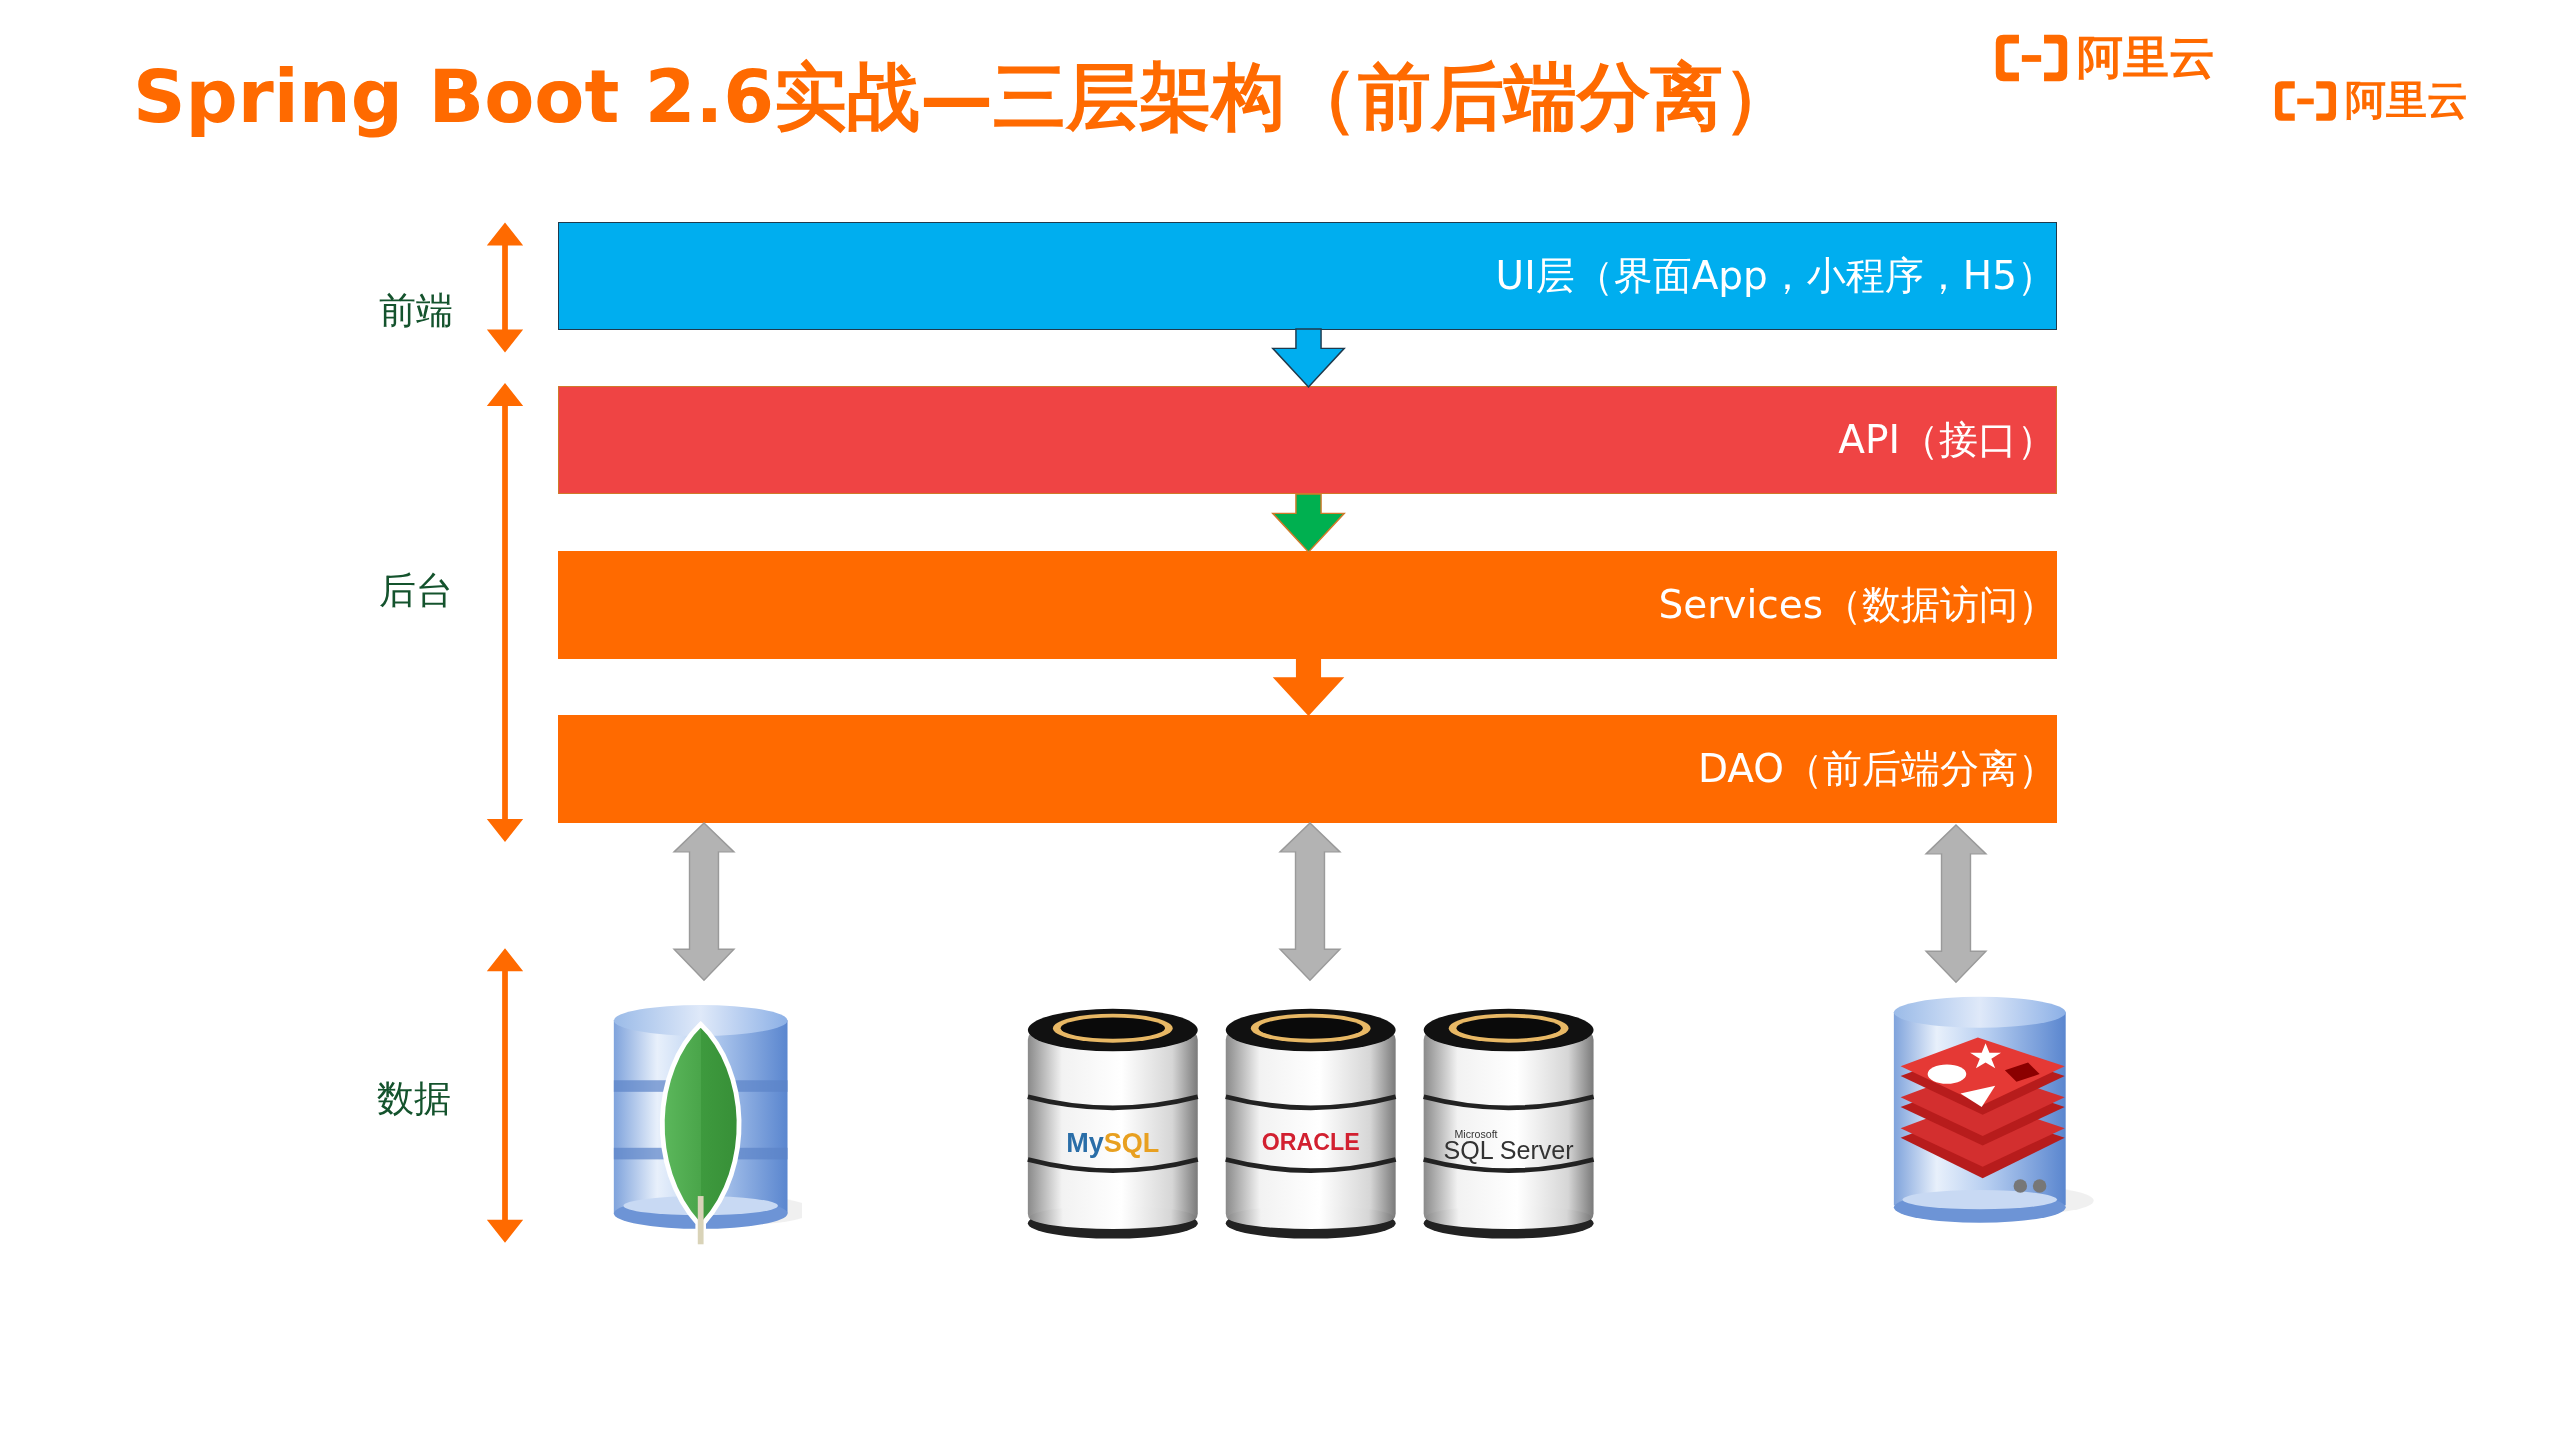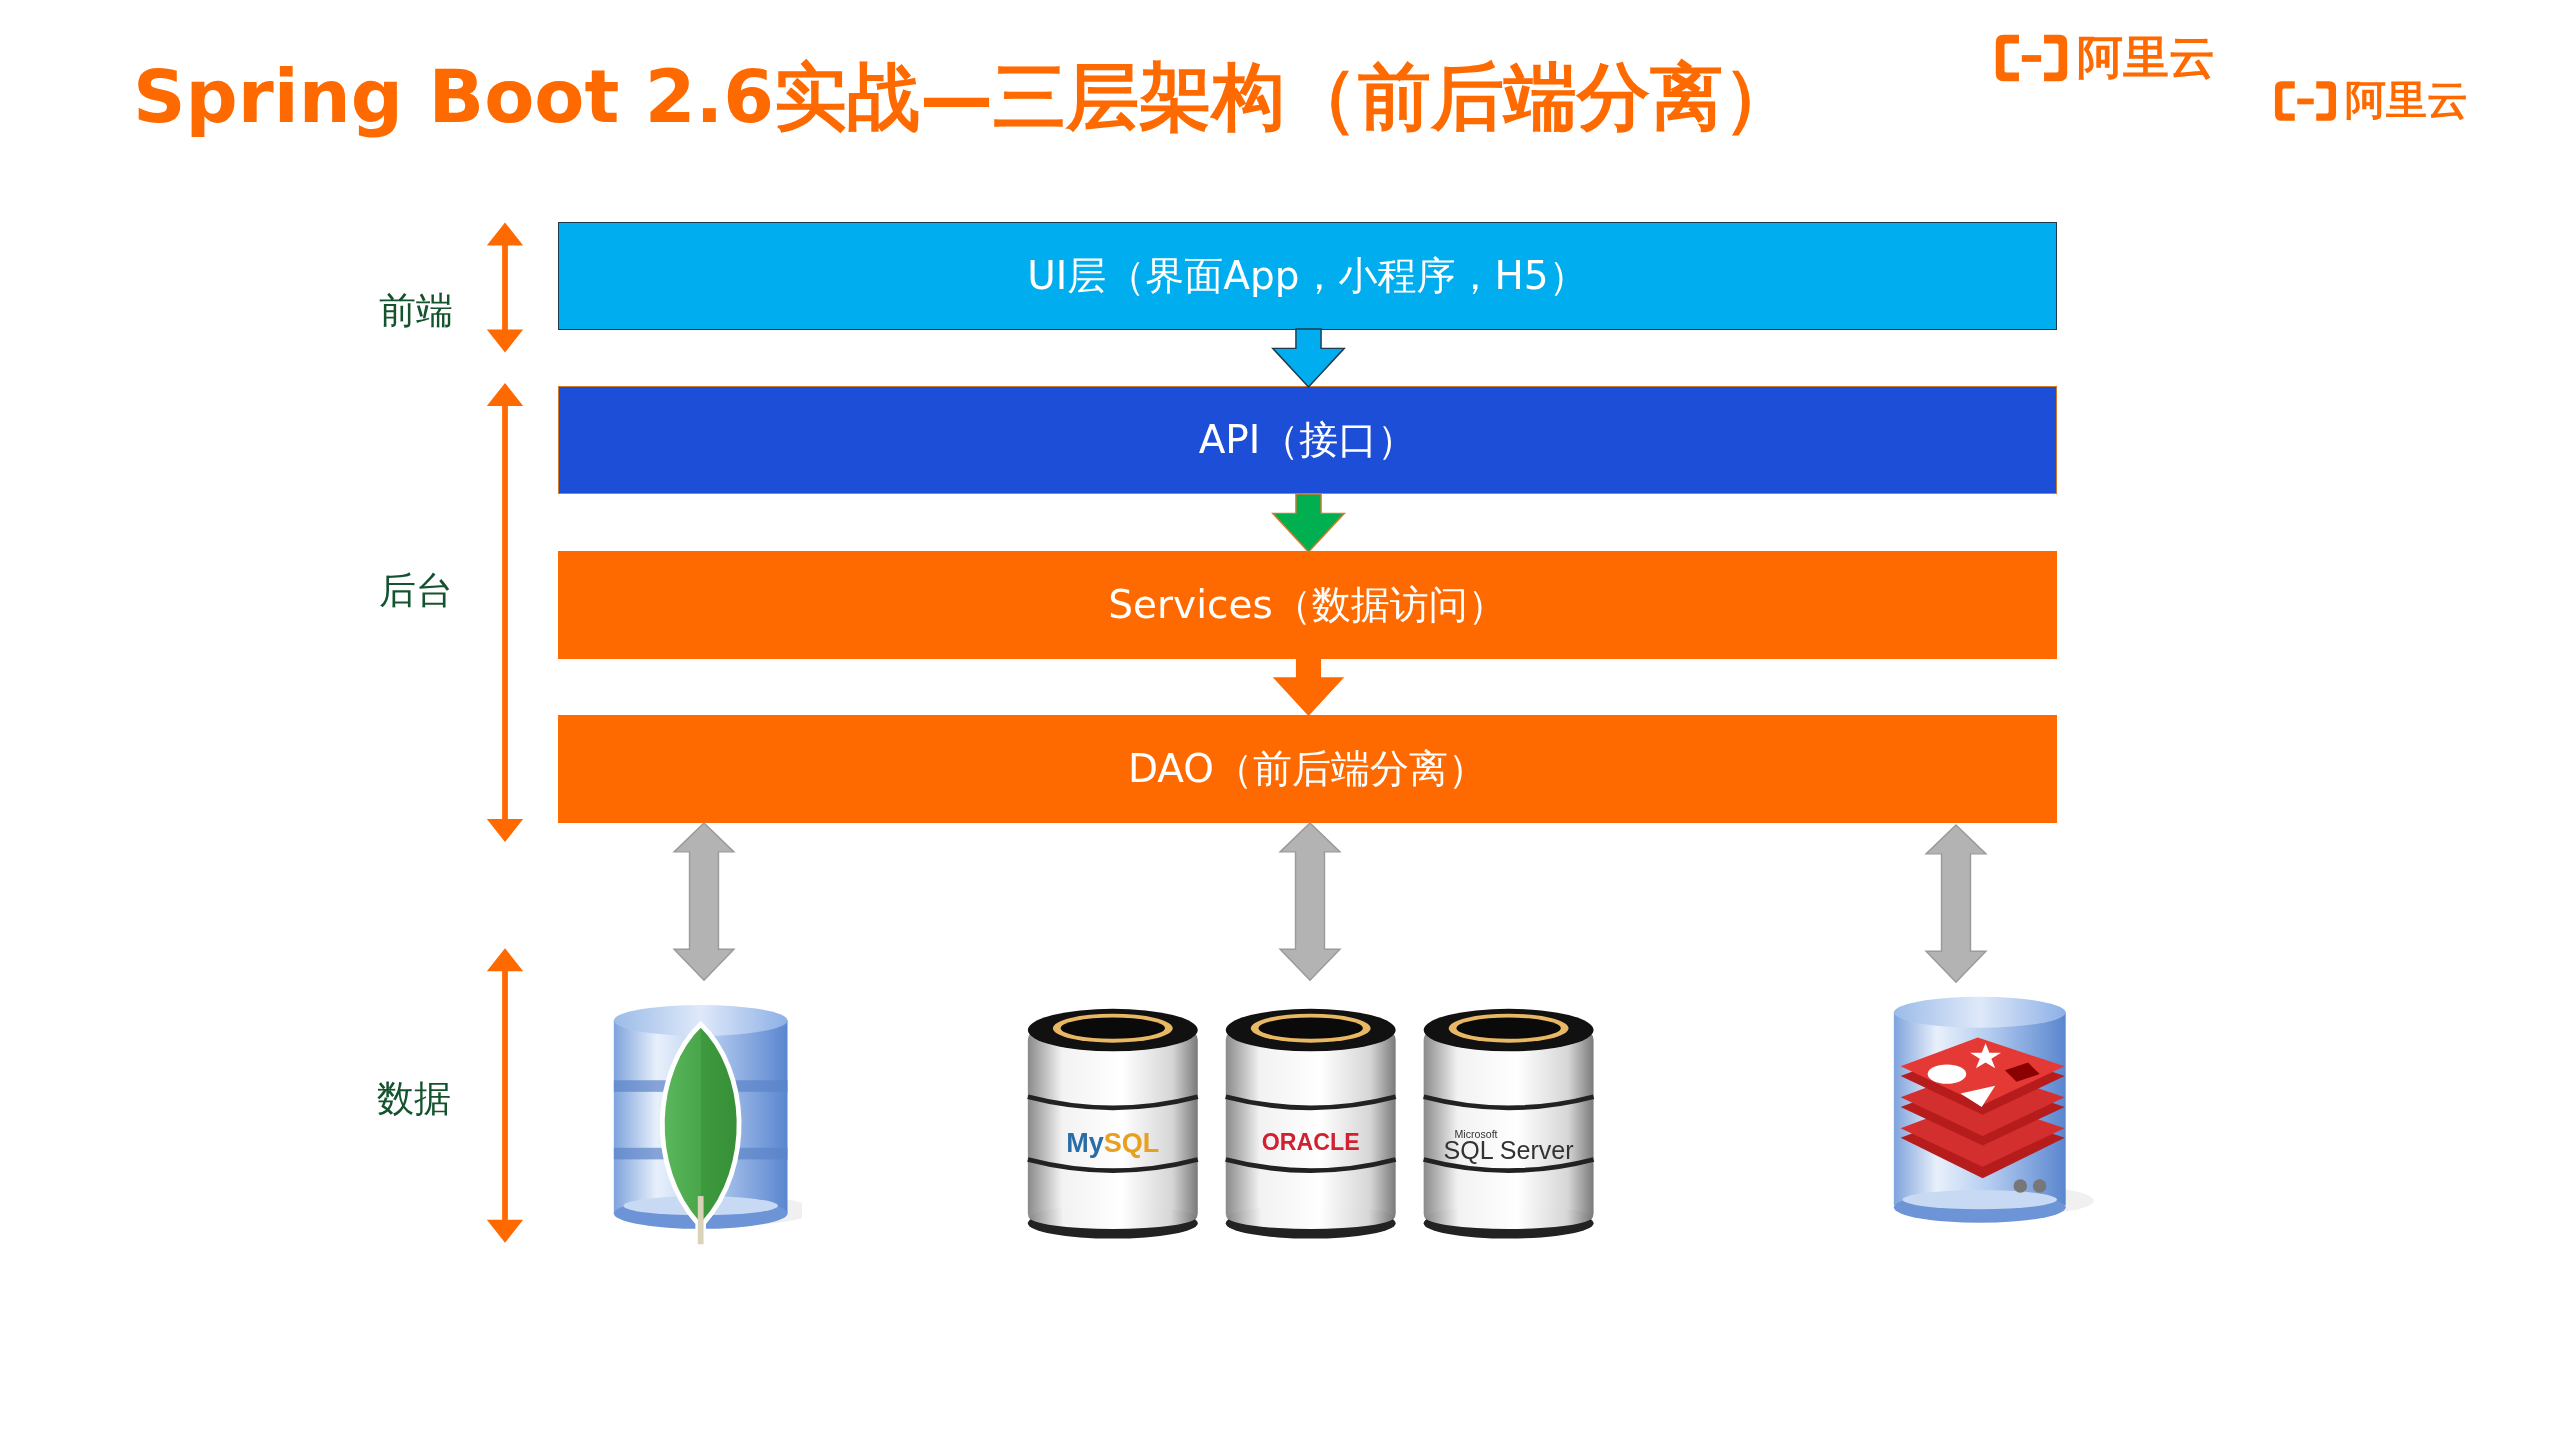--- a/index.html
+++ b/index.html
@@ -1,23 +1,23 @@
 <!DOCTYPE html>
 <html><head>
   <meta charset="utf-8">
   <style>
     html, body { margin:0; padding:0; background:#ffffff; }
     body { width:2576px; height:1449px; position:relative; overflow:hidden; font-family:"DejaVu Sans", "Liberation Sans", sans-serif; }
     .title { position:absolute; left:101px; top:60px; font-size:73px; font-weight:bold; color:#FF6A00; letter-spacing:0px; white-space:nowrap; line-height:1;margin-left:32px; }
     .logo { position:absolute; left:1990px; top:27px; width:580px; height:106px; }
     .logo-main { position:absolute; left:0; top:0; display:flex; align-items:center; color:#FF6A00; font-weight:bold; white-space:nowrap; }
     .logo-sub { position:absolute; left:280px; top:46px; display:flex; align-items:center; color:#FF6A00; font-weight:bold; white-space:nowrap; }
-    .layer { position:absolute; left:558px; width:1499px; height:108px; display:flex; align-items:center; justify-content:center; color:#ffffff; font-size:39px; box-sizing:border-box; }
+    .layer { position:absolute; left:558px; width:1499px; height:108px; display:flex; align-items:center; justify-content:flex-end; color:#ffffff; font-size:39px; box-sizing:border-box; }
     .layer-ui { top:222px; background:#00AEEF; border:1.9px solid #1f3a4d; }
-    .layer-api { top:386px; background:#1d4ed8; border:1.9px solid #d07a2a; }
+    .layer-api { top:386px; background:#ef4444; border:1.9px solid #d07a2a; }
     .layer-svc { top:551px; background:#FF6A00; }
     .layer-dao { top:715px; background:#FF6A00; }
     .side-label { position:absolute; font-size:37px; color:#14532d; white-space:nowrap; }
     svg.abs { position:absolute; overflow:visible; }
     .db { position:absolute; }
     .db-text { font-family:"Liberation Sans", sans-serif; }
   </style>
 </head>
 <body>
 

